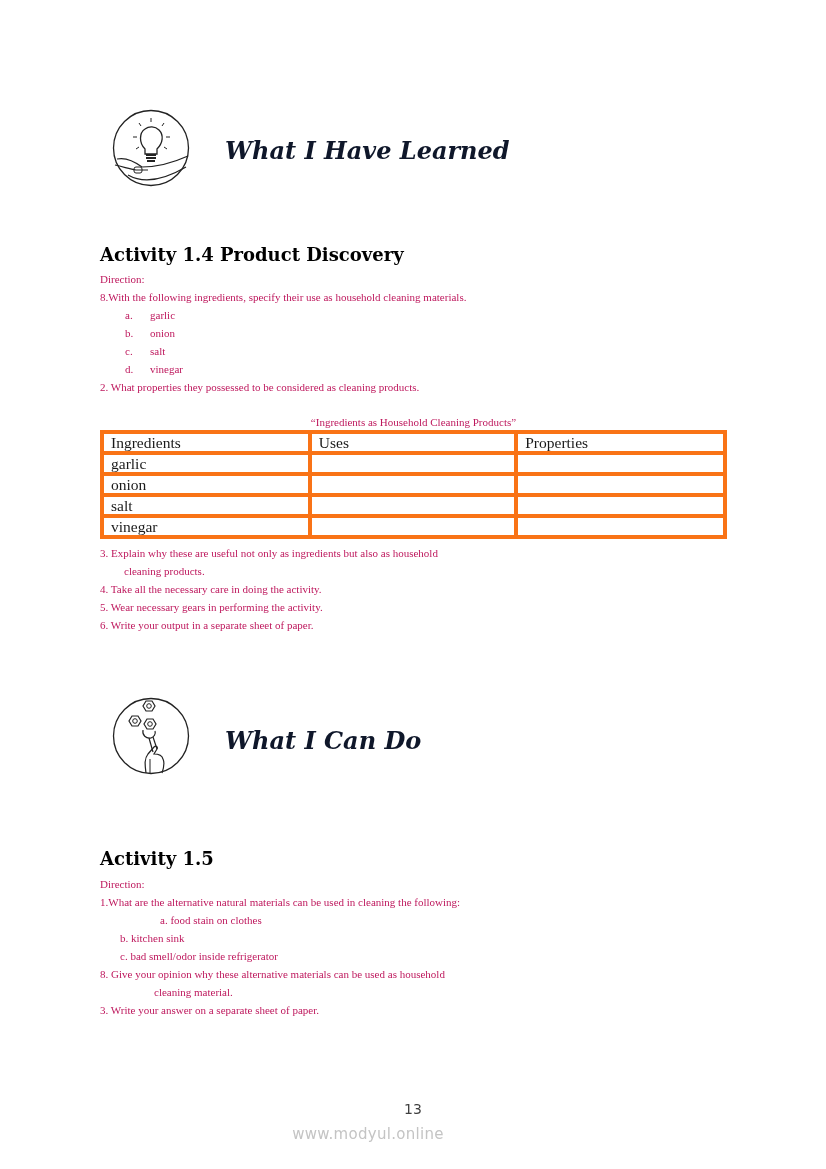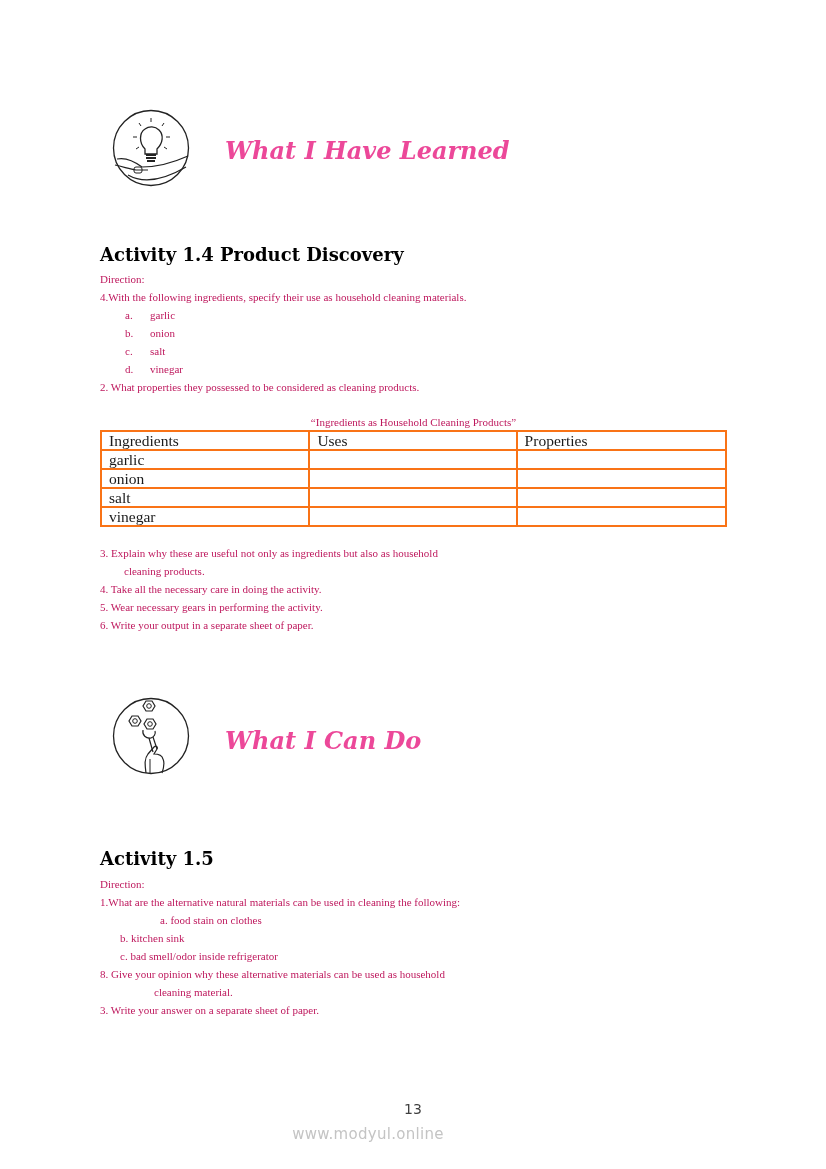--- a/index.html
+++ b/index.html
@@ -1,24 +1,24 @@
 <!DOCTYPE html>
 <html><head>
 <meta charset="utf-8">
 <style>
   html, body { margin: 0; padding: 0; background: #ffffff; }
   body { width: 826px; height: 1169px; position: relative; overflow: hidden;
          font-family: "DejaVu Serif", "Liberation Serif", serif; color: #111; }
   .abs { position: absolute; }
   .txt { font-family: "Liberation Serif", "DejaVu Serif", serif; font-size: 11px; line-height: 18px; white-space: nowrap; color: #be185d; }
-  .section-title { font-family: "DejaVu Serif", serif; font-style: italic; font-weight: bold; font-size: 24px; color: #ec4899; white-space: nowrap; }
+  .section-title { font-family: "DejaVu Serif", serif; font-style: italic; font-weight: bold; font-size: 24px; color: #0f172a; white-space: nowrap; }
   .activity-title { font-family: "DejaVu Serif", serif; font-weight: bold; font-size: 18px; color: #000; white-space: nowrap; }
   .icon-circle { position: absolute; width: 78px; height: 78px; }
   table.ing { position: absolute; left: 100px; top: 430px; width: 627px; border-collapse: collapse; }
-  table.ing td, table.ing th { border: 2px solid #f97316; font-family: "Liberation Serif", "DejaVu Serif", serif; font-weight: normal;
+  table.ing td, table.ing th { border: 4px solid #f97316; font-family: "Liberation Serif", "DejaVu Serif", serif; font-weight: normal;
       font-size: 15.5px; line-height: 17px; height: 17px; padding: 0 0 0 7px; text-align: left; color: #1a1a1a; vertical-align: middle; }
   table.ing col.c1 { width: 209px; } table.ing col.c2 { width: 208px; } table.ing col.c3 { width: 210px; }
   .caption { position: absolute; left: 100px; width: 627px; top: 413px; text-align: center; }
   .pagenum { position: absolute; left: 0; width: 826px; top: 1101px; text-align: center; font-family: "DejaVu Sans", sans-serif; font-size: 14px; color: #404040; }
   .watermark { position: absolute; left: 0; width: 736px; top: 1125px; text-align: center; font-family: "DejaVu Sans", sans-serif; font-size: 15px; color: #c4c4c4; letter-spacing: 0.3px; }
 </style>
 </head>
 <body>
 
 <div class="icon-circle" style="left:112px; top:109px;">
@@ -41,21 +41,21 @@
     <path d="M5 50 C14 48 22 52 30 58 C42 58 56 56 76 47" fill="none" stroke="#222" stroke-width="1.2"></path>
     <path d="M3 56 C12 58 18 60 24 61 L36 61" fill="none" stroke="#222" stroke-width="1.2"></path>
     <path d="M16 66 C30 74 50 72 74 58" fill="none" stroke="#222" stroke-width="1.2"></path>
     <rect x="22" y="58" width="8" height="6" rx="2" fill="none" stroke="#222" stroke-width="1"></rect>
   </svg>
 </div>
 <div class="abs section-title" style="left:225px; top:136px;">What I Have Learned</div>
 
 <div class="abs activity-title" style="left:100px; top:244px;">Activity 1.4 Product Discovery</div>
 <div class="abs txt" style="left:100px; top:270px;">Direction:</div>
-<div class="abs txt" style="left:100px; top:288px;">4.With the following ingredients, specify their use as household cleaning materials.</div>
+<div class="abs txt" style="left:100px; top:288px;">8.With the following ingredients, specify their use as household cleaning materials.</div>
 
 <div class="abs txt" style="left:125px; top:306px;">a.</div>
 <div class="abs txt" style="left:150px; top:306px;">garlic</div>
 <div class="abs txt" style="left:125px; top:324px;">b.</div>
 <div class="abs txt" style="left:150px; top:324px;">onion</div>
 <div class="abs txt" style="left:125px; top:342px;">c.</div>
 <div class="abs txt" style="left:150px; top:342px;">salt</div>
 <div class="abs txt" style="left:125px; top:360px;">d.</div>
 <div class="abs txt" style="left:150px; top:360px;">vinegar</div>
 

